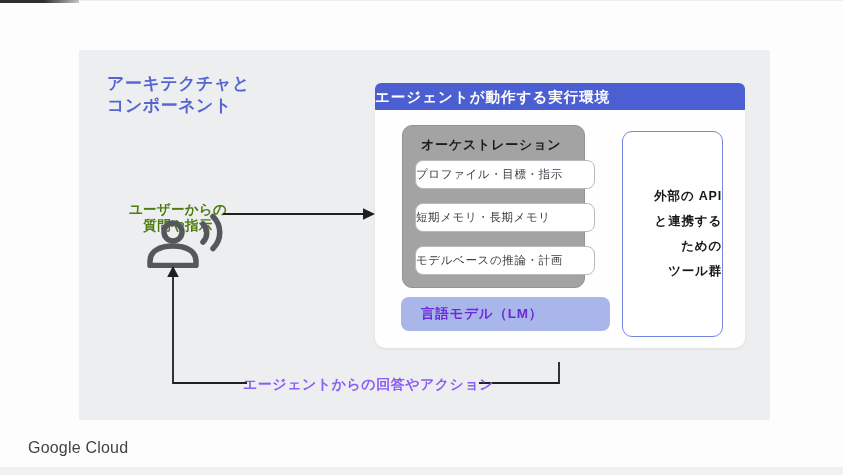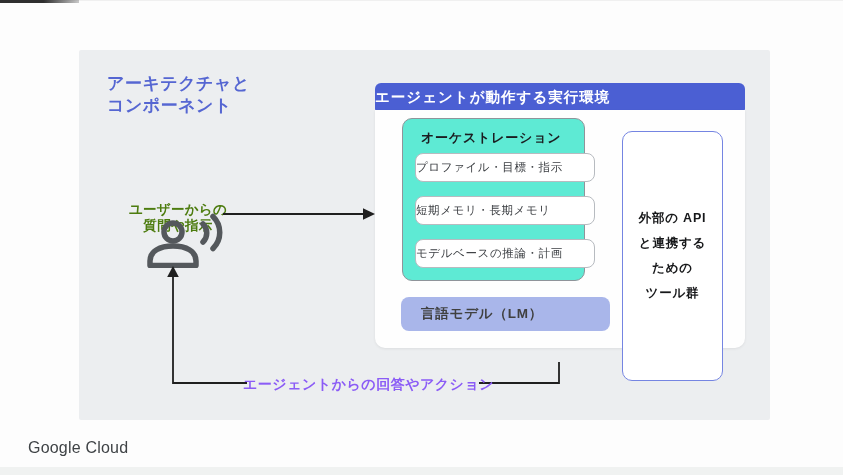--- a/index.html
+++ b/index.html
@@ -28,38 +28,38 @@
 
   .user-icon{left:146px;top:212px;width:84px;height:56px;}
 
   
   .env-header{left:375px;top:83px;width:370px;height:28px;background:#4b5fd3;
     border-radius:6px 6px 2px 2px;color:#ffffff;font-size:14.5px;font-weight:700;
     letter-spacing:1px;display:flex;align-items:center;justify-content:flex-start;}
   .env-panel{left:375px;top:110px;width:370px;height:238px;background:#fefefe;
     border-radius:0 0 10px 10px;box-shadow:0 1px 3px rgba(0,0,0,0.07);}
 
-  .orch-box{left:27px;top:8px;width:183px;height:163px;background:#5eead4;
+  .orch-box{left:27px;top:15px;width:183px;height:163px;background:#a3a3a3;
     border:1.5px solid #8f949a;border-radius:10px;box-sizing:border-box;}
   .orch-title{left:18px;top:10px;font-size:13px;font-weight:700;color:#1b1d20;letter-spacing:0.8px;}
   .orch-item{left:12px;width:180px;height:29px;background:#ffffff;
     border:1.2px solid #b7bbc0;border-radius:8px;box-sizing:border-box;
     display:flex;align-items:center;
     font-size:11.5px;color:#3a3d41;letter-spacing:0.6px;}
   .orch-item-1{top:34px;}
   .orch-item-2{top:77px;}
   .orch-item-3{top:120px;}
 
   .lm-bar{left:26px;top:187px;width:209px;height:34px;background:#a9b6ea;border-radius:8px;
     display:flex;align-items:center;padding-left:20px;box-sizing:border-box;
-    font-size:13.5px;font-weight:700;color:#404040;letter-spacing:0.8px;}
+    font-size:13.5px;font-weight:700;color:#6d28d9;letter-spacing:0.8px;}
 
-  .tools-box{left:247px;top:21px;width:101px;height:250px;background:#ffffff;
+  .tools-box{left:247px;top:21px;width:101px;height:206px;background:#ffffff;
     border:1.3px solid #7585e2;border-radius:10px;box-sizing:border-box;
-    display:flex;flex-direction:column;align-items:center;justify-content:center;}
+    display:flex;flex-direction:column;align-items:flex-end;justify-content:center;}
   .tools-line{font-size:12.5px;font-weight:600;color:#17181a;line-height:25px;
     letter-spacing:0.8px;text-align:center;white-space:nowrap;}
 
   .feedback-label{left:243px;top:376px;width:240px;text-align:center;
     font-size:14px;font-weight:700;color:#8b5cf6;letter-spacing:0.5px;white-space:nowrap;}
 
   .brand{left:28px;top:439px;font-size:16px;color:#3f4346;letter-spacing:0.2px;}
 
   .arrow-overlay{left:0;top:0;width:843px;height:475px;pointer-events:none;}
 </style>

